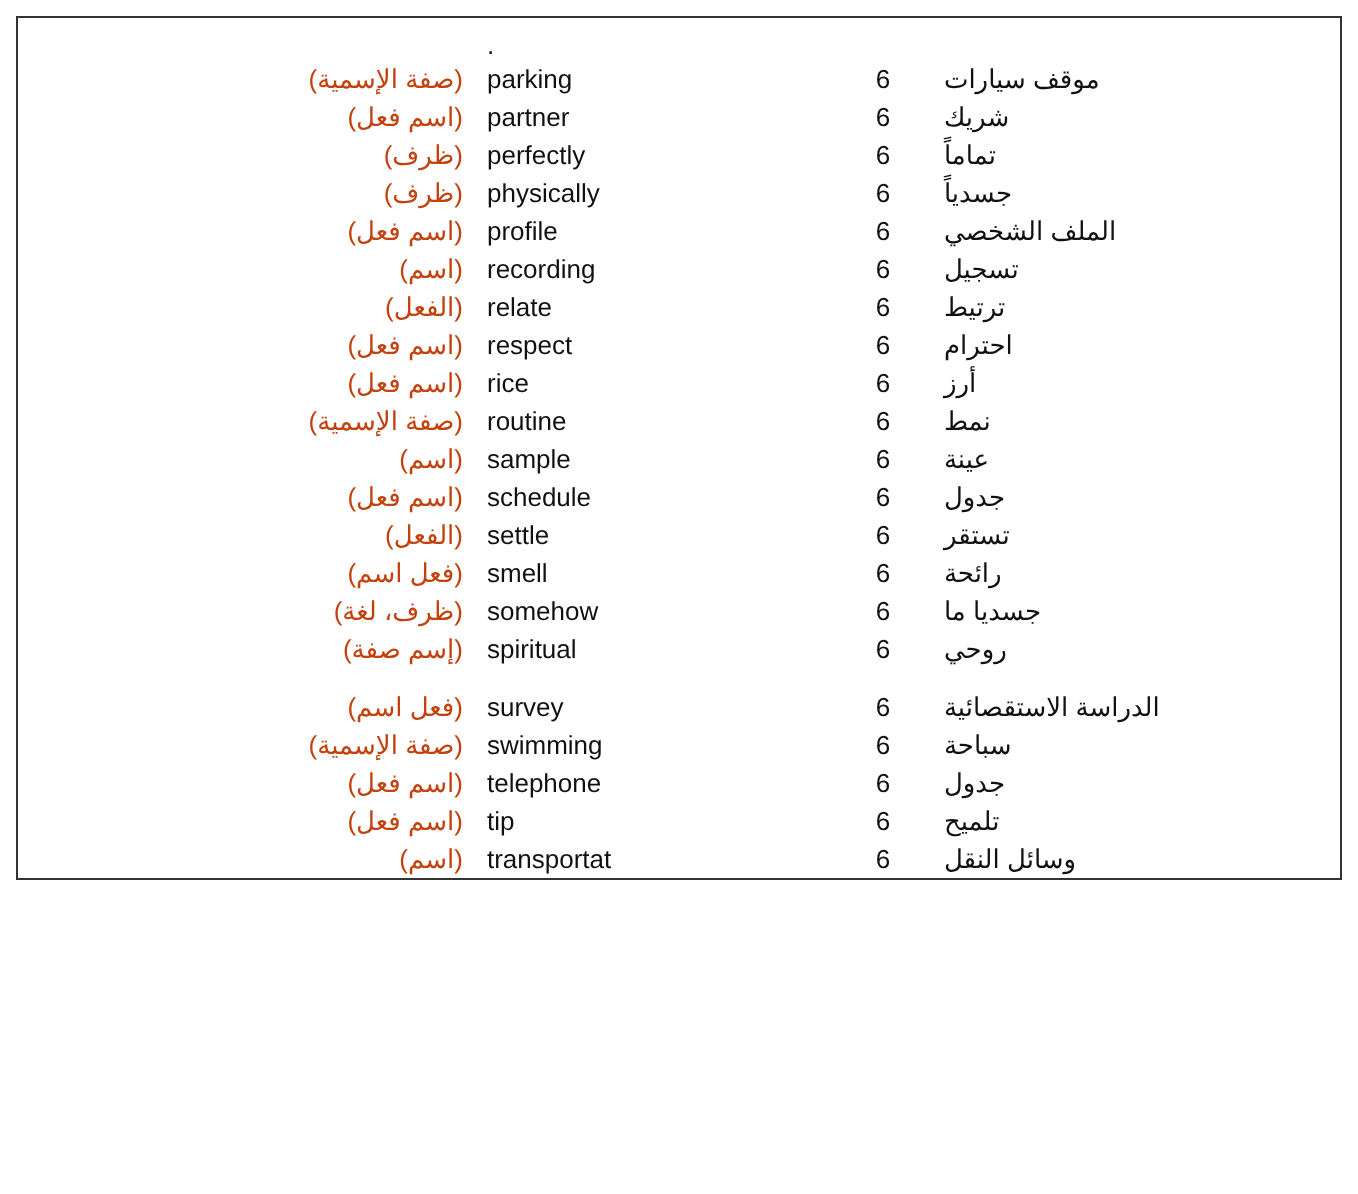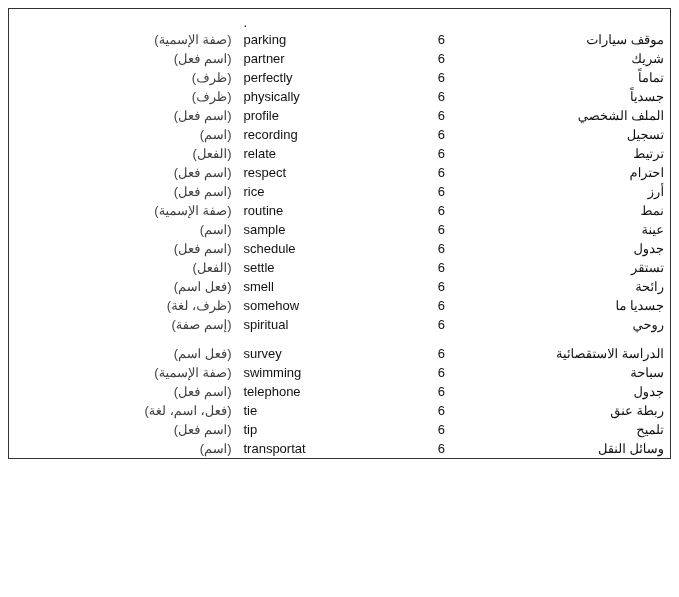--- a/index.html
+++ b/index.html
@@ -40,38 +40,38 @@
 
     td {
       padding: 2px 6px;
       white-space: nowrap;
     }
 
     .col-arabic-label {
       text-align: right;
       direction: rtl;
       width: 28%;
-      color: #404040;
+      color: #c2410c;
     }
 
     .col-english {
       text-align: left;
       direction: ltr;
       width: 22%;
       color: #111;
     }
 
     .col-number {
       text-align: center;
       width: 6%;
       color: #111;
     }
 
     .col-arabic-word {
-      text-align: right;
+      text-align: left;
       direction: rtl;
       width: 25%;
       color: #111;
     }
 
     .spacer-row td {
       padding: 5px 0;
     }
 
     .dot-row td {
@@ -201,26 +201,20 @@
       <td class="col-number">6</td>
       <td class="col-arabic-word">سباحة</td>
     </tr>
         <tr>
       <td class="col-arabic-label">(اسم فعل)</td>
       <td class="col-english">telephone</td>
       <td class="col-number">6</td>
       <td class="col-arabic-word">جدول</td>
     </tr>
         <tr>
-      <td class="col-arabic-label">(فعل، اسم، لغة)</td>
-      <td class="col-english">tie</td>
-      <td class="col-number">6</td>
-      <td class="col-arabic-word">ربطة عنق</td>
-    </tr>
-        <tr>
       <td class="col-arabic-label">(اسم فعل)</td>
       <td class="col-english">tip</td>
       <td class="col-number">6</td>
       <td class="col-arabic-word">تلميح</td>
     </tr>
         <tr>
       <td class="col-arabic-label">(اسم)</td>
       <td class="col-english">transportat</td>
       <td class="col-number">6</td>
       <td class="col-arabic-word">وسائل النقل</td>

